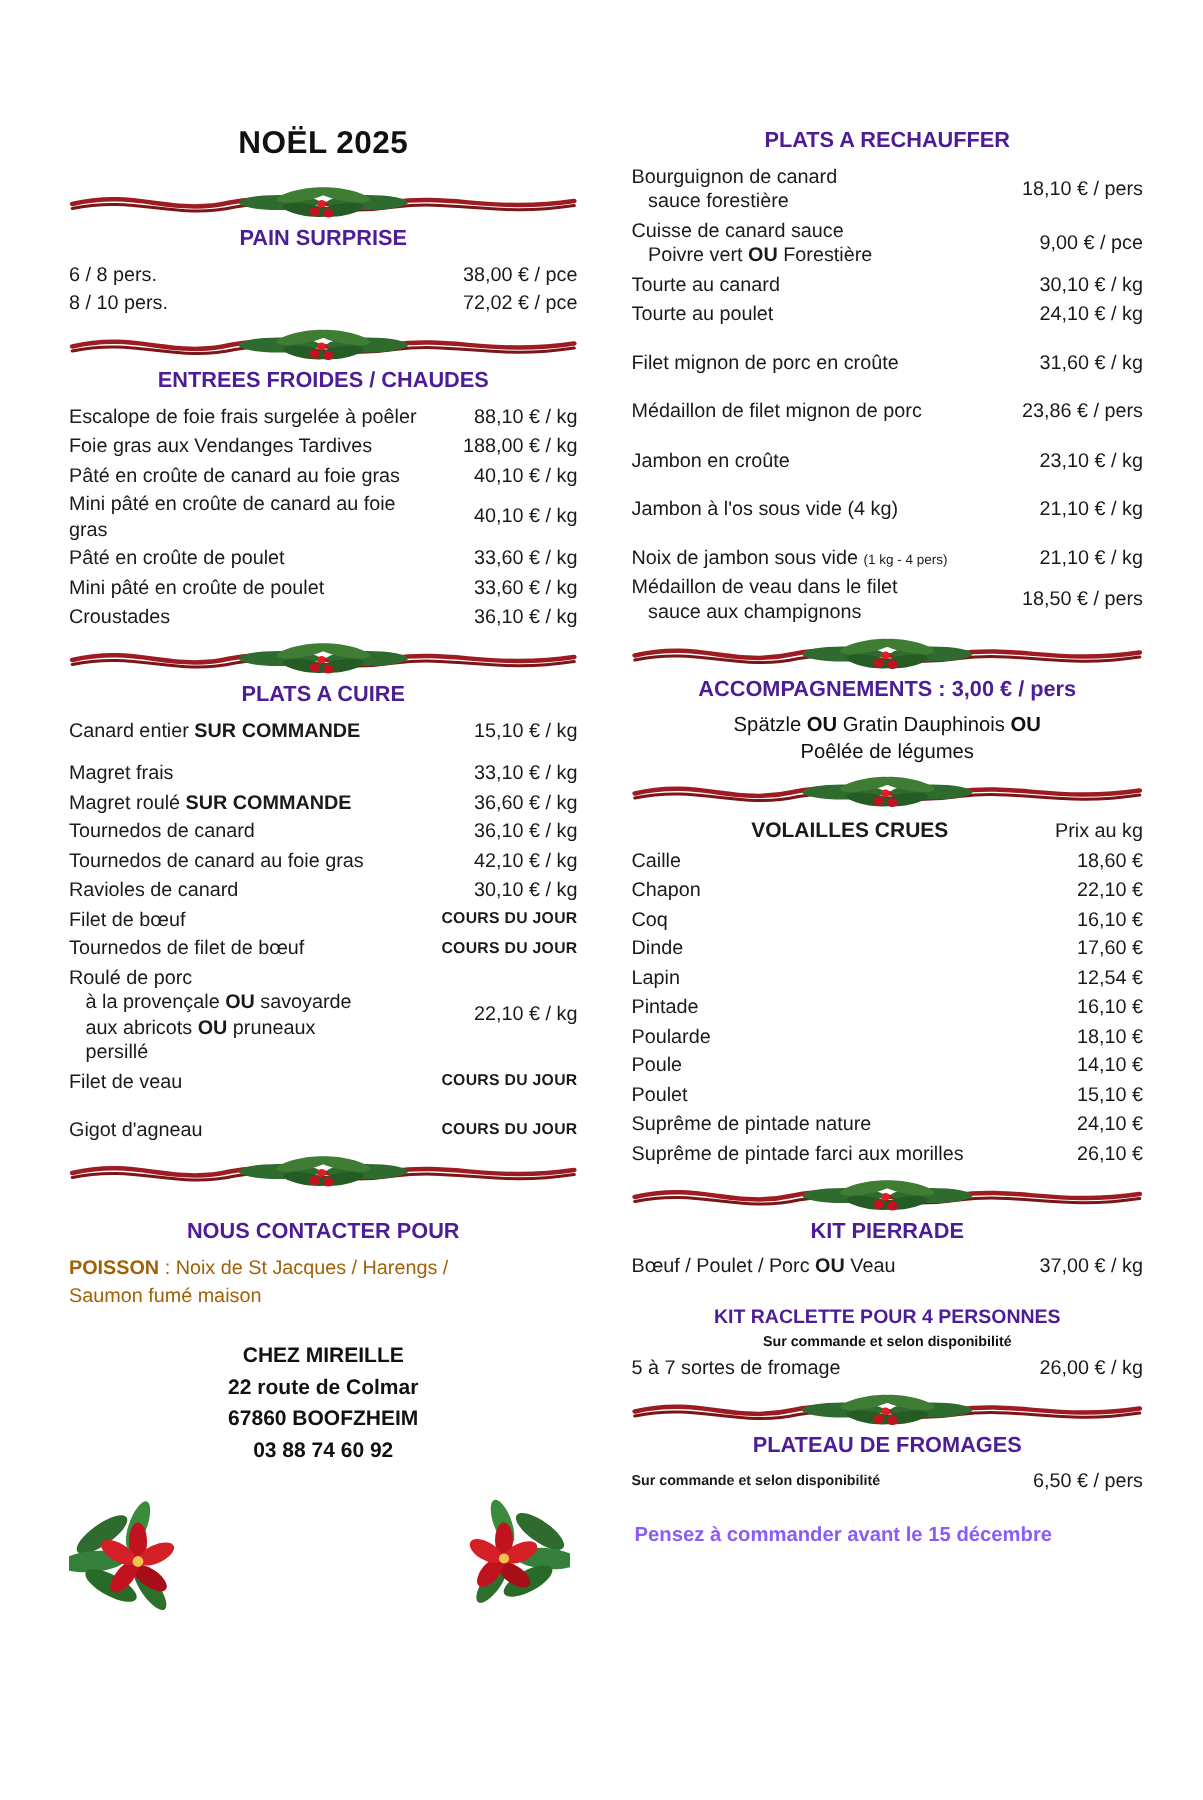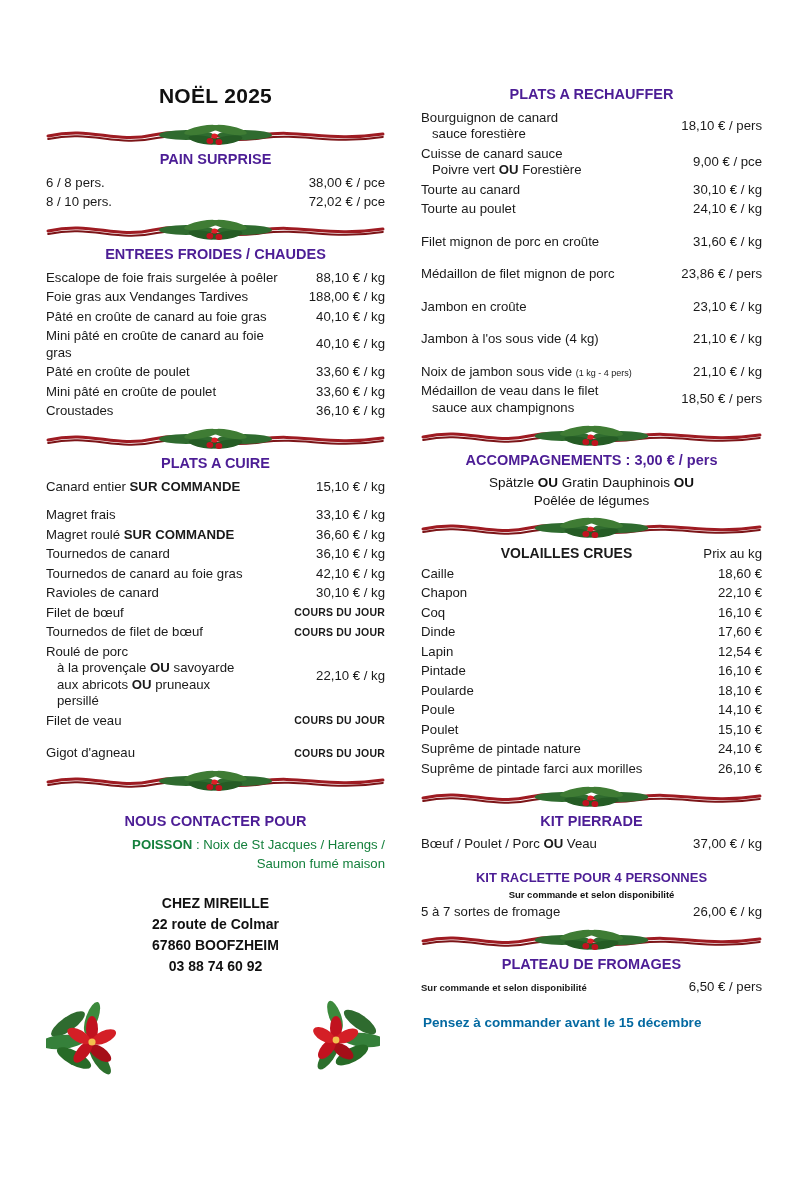--- a/index.html
+++ b/index.html
@@ -103,32 +103,32 @@
 
   .contact {
     text-align: center;
     font-size: 14px;
     font-weight: bold;
     color: #111;
     line-height: 1.5;
     margin-top: 6px;
   }
   .poisson {
-    text-align: right;
+    text-align: left;
     font-size: 13.2px;
-    color: #15803d;
+    color: #a16207;
     line-height: 1.45;
     margin-top: 2px;
   }
   .poisson .lbl { font-weight: bold; }
 
   .footer-note {
     font-size: 13.5px;
     font-weight: bold;
-    color: #0369a1;
+    color: #8b5cf6;
     margin-top: 18px;
     padding-left: 2px;
   }
 
   .poinsettia {
     position: absolute;
   }
   .pos-left { left: 46px; bottom: 118px; }
   .pos-right { left: 300px; bottom: 122px; }
 </style>

